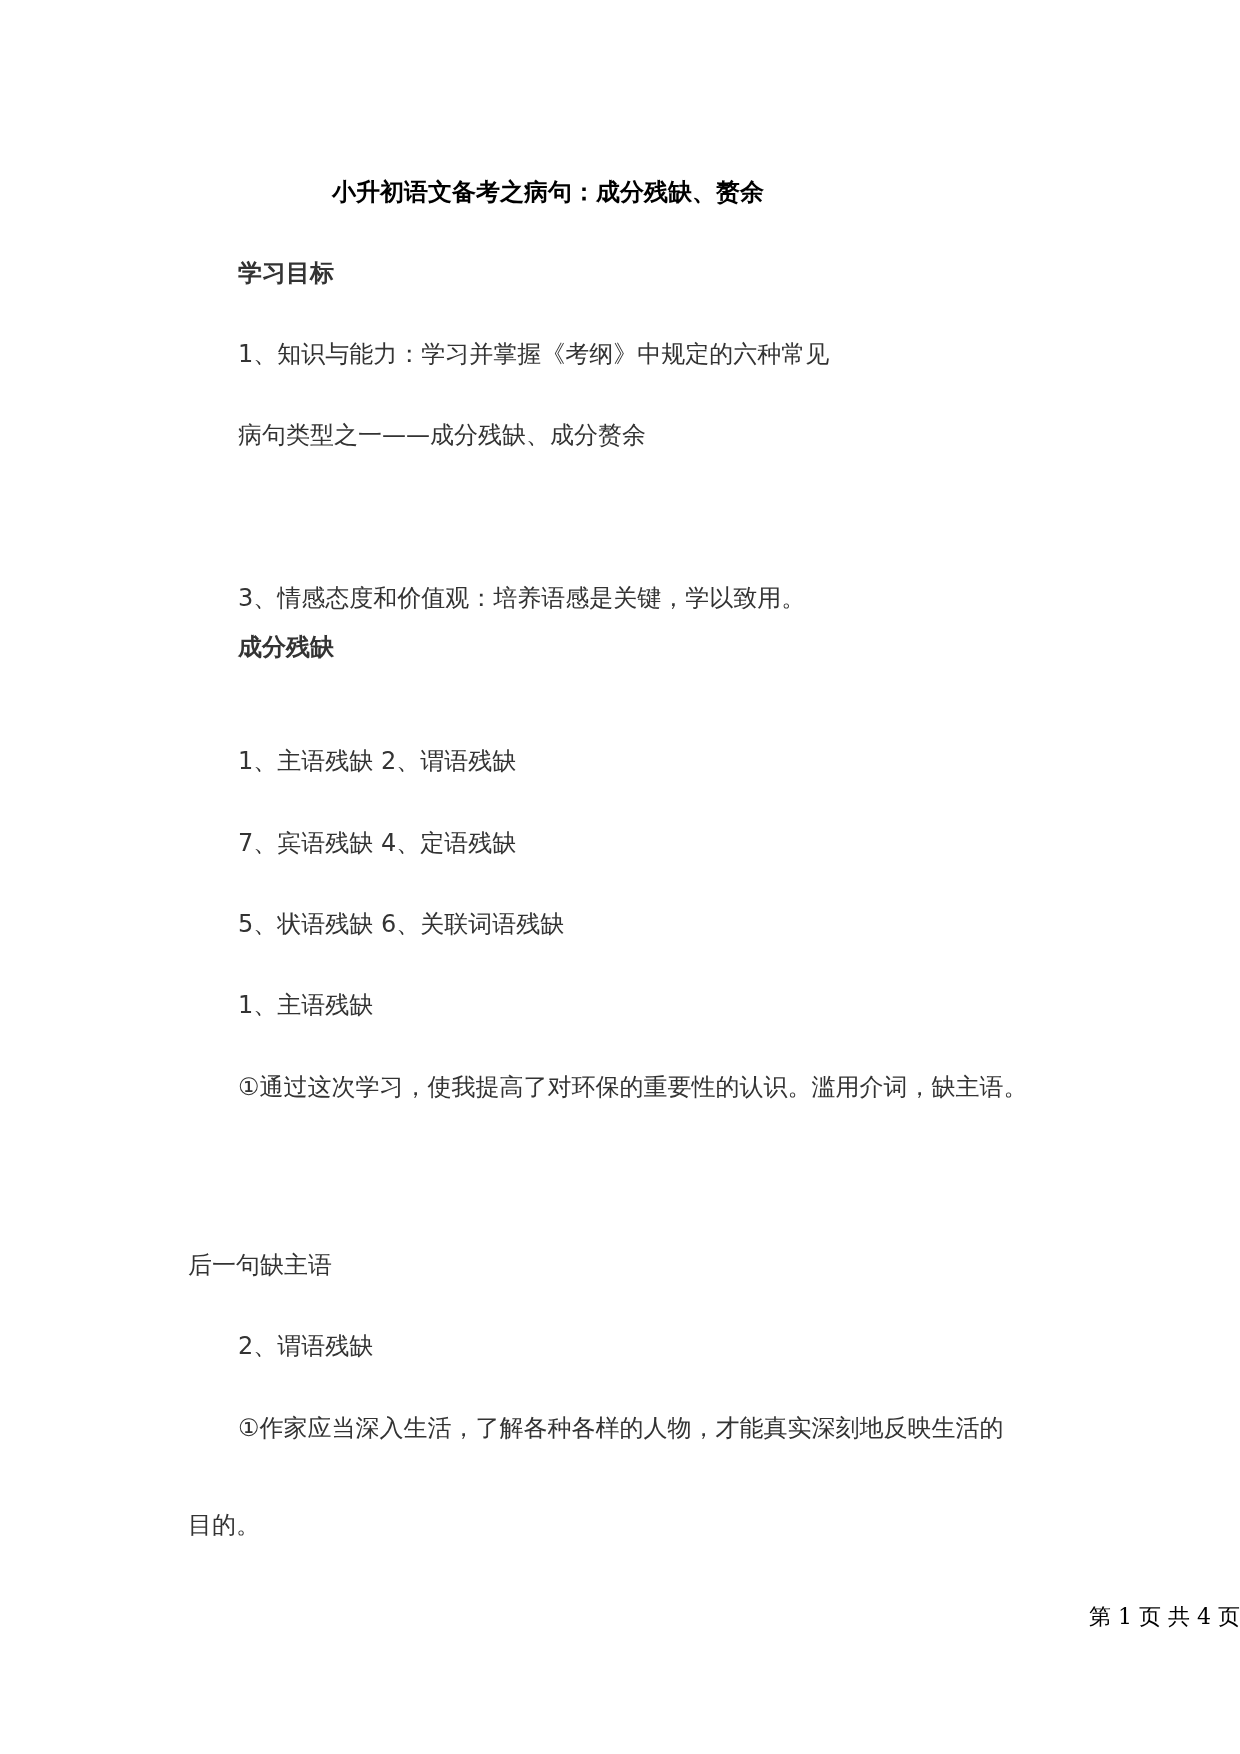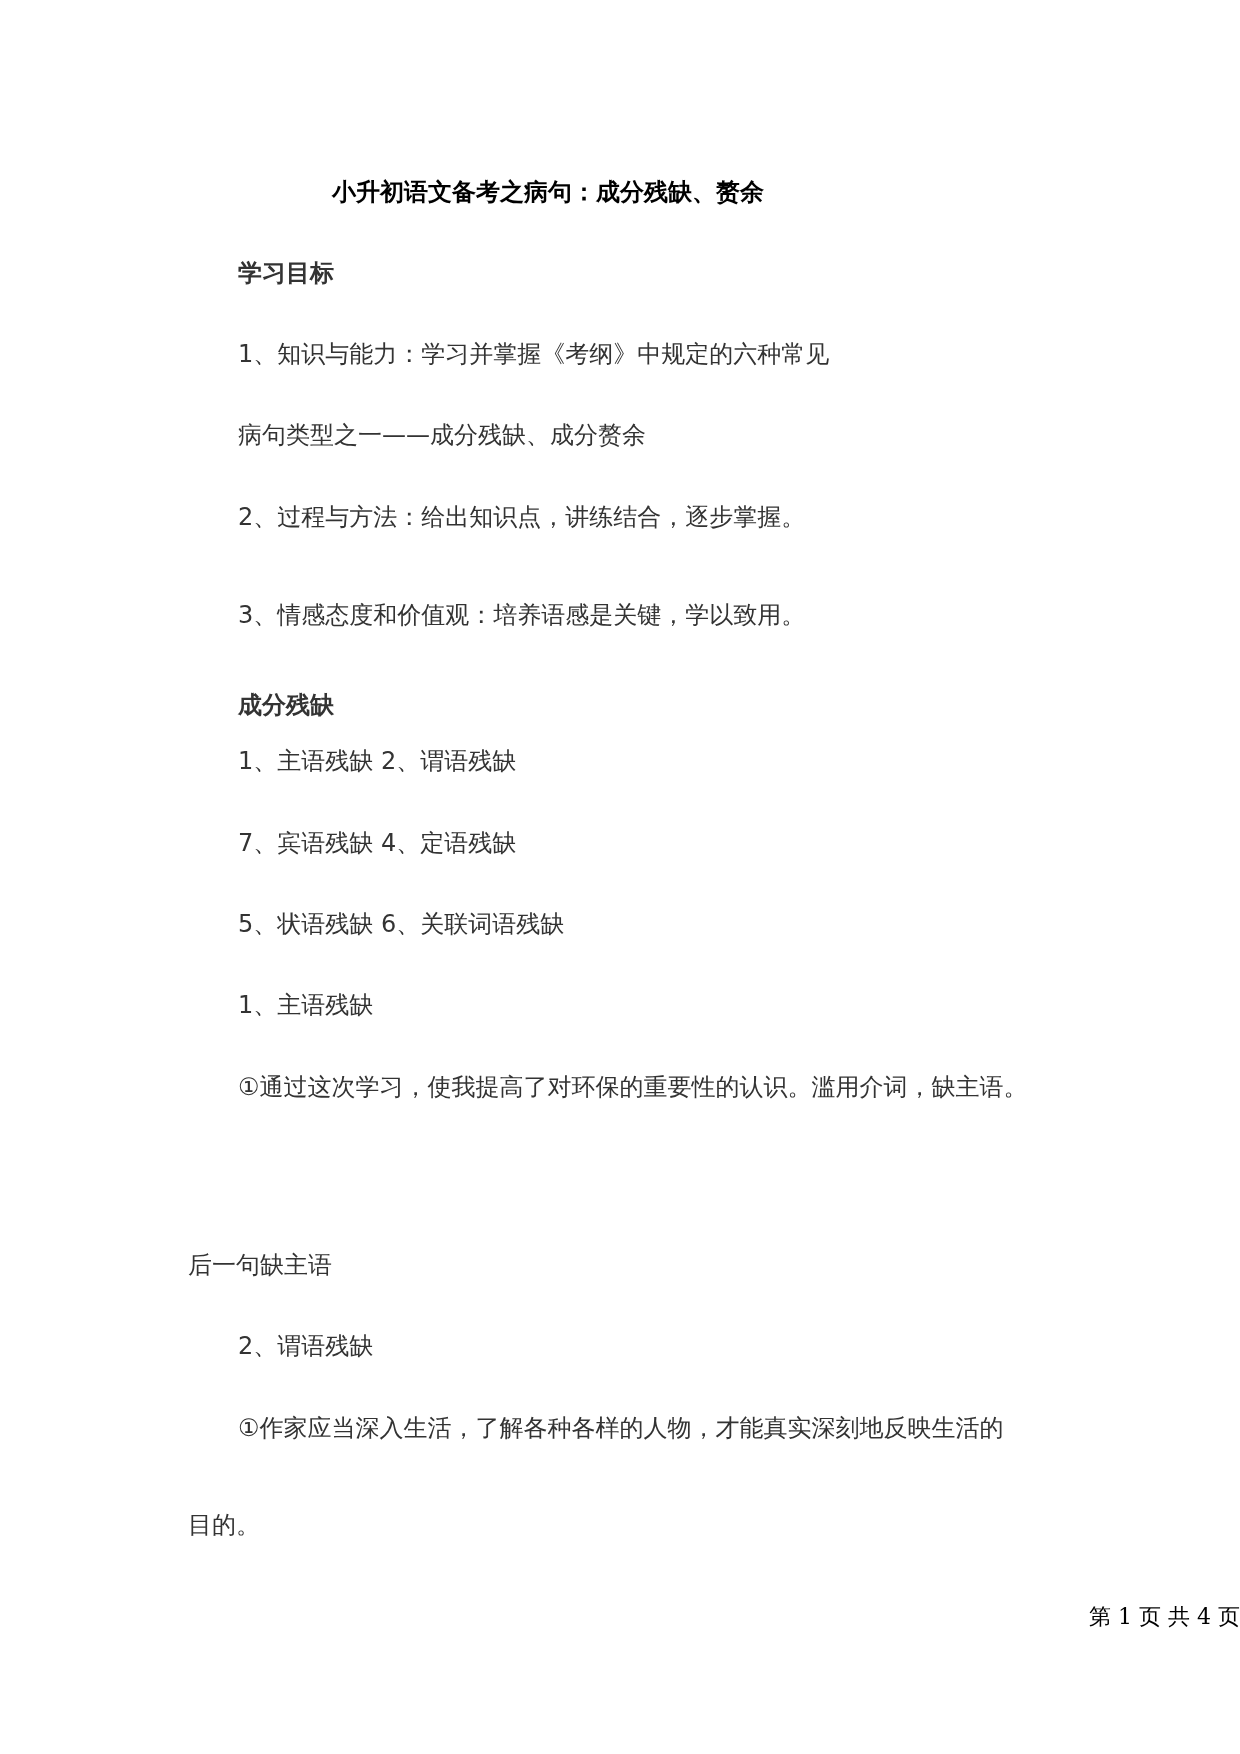--- a/index.html
+++ b/index.html
@@ -63,24 +63,23 @@
 <body>
 
 <div class="page">
 
   <div class="title">小升初语文备考之病句：成分残缺、赘余</div>
 
   <div class="line indent heading" style="top:258px;">学习目标</div>
 
   <div class="line indent" style="top:339px;">1、知识与能力：学习并掌握《考纲》中规定的六种常见</div>
   <div class="line indent" style="top:420px;">病句类型之一——成分残缺、成分赘余</div>
-  <div class="line indent" style="top:502px;">2、过程与方法：给出知识点，讲练结合，逐步掌握。</div>
-  <div class="line indent" style="top:583px;margin-top:17px;">3、情感态度和价值观：培养语感是关键，学以致用。</div>
+  <div class="line indent" style="top:583px;">3、情感态度和价值观：培养语感是关键，学以致用。</div>
 
-  <div class="line indent heading" style="top:690px;">成分残缺</div>
+  <div class="line indent heading" style="top:632px;">成分残缺</div>
 
   <div class="line indent" style="top:746px;">1、主语残缺 2、谓语残缺</div>
   <div class="line indent" style="top:828px;">7、宾语残缺 4、定语残缺</div>
   <div class="line indent" style="top:909px;">5、状语残缺 6、关联词语残缺</div>
   <div class="line indent" style="top:990px;">1、主语残缺</div>
   <div class="line indent" style="top:1072px;">①通过这次学习，使我提高了对环保的重要性的认识。滥用介词，缺主语。</div>
   <div class="line flush" style="top:1250px;">后一句缺主语</div>
   <div class="line indent" style="top:1331px;">2、谓语残缺</div>
   <div class="line indent" style="top:1413px;">①作家应当深入生活，了解各种各样的人物，才能真实深刻地反映生活的</div>
   <div class="line flush" style="top:1510px;">目的。</div>

